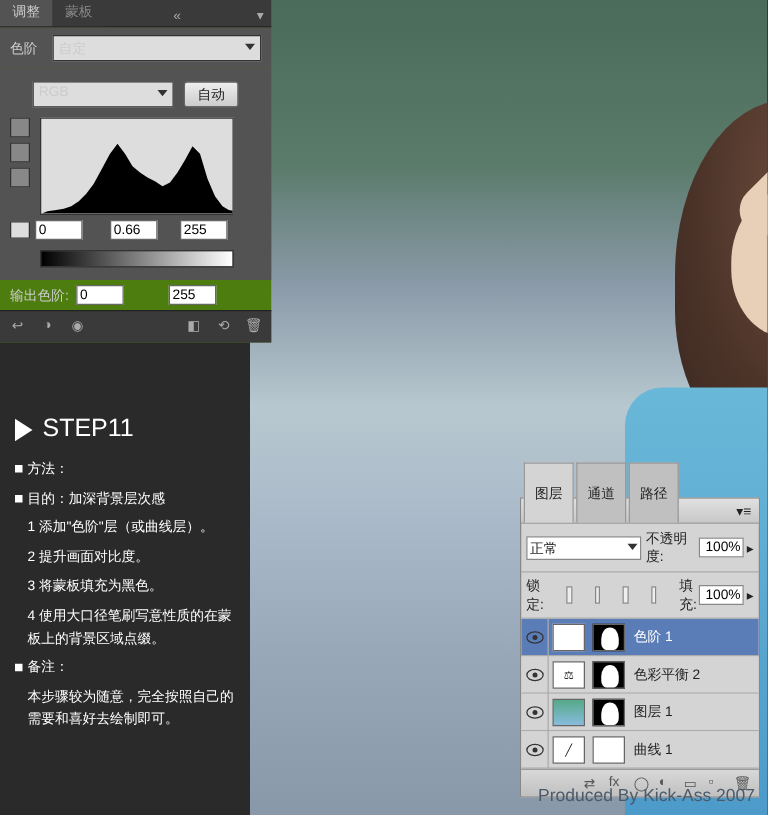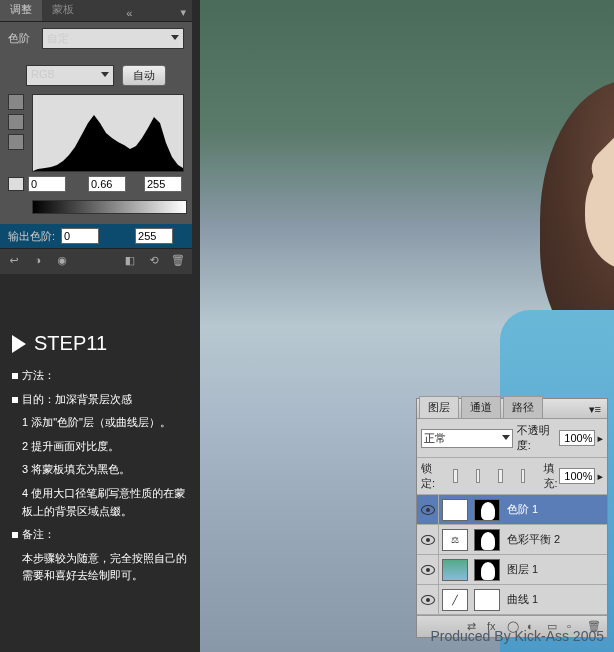--- a/index.html
+++ b/index.html
@@ -3,21 +3,21 @@
 <meta charset="utf-8">
 <style>
 *{margin:0;padding:0;box-sizing:border-box;font-family:"Microsoft YaHei",Arial,sans-serif;font-size:11px}
 body{background:#2a2a2a;width:614px;height:652px;position:relative;overflow:hidden}
 .bg-image{position:absolute;left:200px;top:0;width:414px;height:652px;background:linear-gradient(180deg,#4a6b5a 0%,#5a7a6a 20%,#8a9aa8 35%,#b8c8d0 50%,#a8b8c8 65%,#98a8b8 80%,#8898a8 100%)}
 .model{position:absolute;left:240px;top:60px;width:350px;height:560px}
 .hair{position:absolute;left:100px;top:20px;width:180px;height:280px;background:radial-gradient(ellipse at 50% 30%,#6a4a3a 0%,#4a3228 60%,#3a2820 100%);border-radius:50% 50% 40% 40%}
 .face{position:absolute;left:145px;top:90px;width:100px;height:120px;background:#e8d0b8;border-radius:50% 50% 45% 45%}
 .dress{position:absolute;left:60px;top:250px;width:280px;height:370px;background:linear-gradient(180deg,#6ab8d8 0%,#5aa8d0 50%,#4a98c8 100%);border-radius:30px 30px 0 0}
 .arm{position:absolute;left:180px;top:20px;width:40px;height:120px;background:#e8d0b8;border-radius:20px;transform:rotate(45deg)}
-.levels-panel{position:absolute;left:0;top:0;width:192px;background:#0c4a6e;color:#ccc}
+.levels-panel{position:absolute;left:0;top:0;width:217px;background:#4d7c0f;color:#ccc}
 .panel-header{height:22px;background:#3a3a3a;border-bottom:1px solid #222;display:flex;align-items:flex-end}
 .tab{padding:4px 10px;background:#535353;color:#ccc;cursor:pointer}
 .tab.inactive{background:#3a3a3a;color:#888}
 .panel-header .close{margin-left:auto;color:#aaa;padding:2px 6px}
 .preset-row{display:flex;align-items:center;padding:6px 8px;gap:12px;background:#535353}
 .dropdown{flex:1;background:#ddd;border:1px solid #333;padding:2px 4px;display:flex;justify-content:space-between}
 .triangle-down{width:0;height:0;border-left:4px solid transparent;border-right:4px solid transparent;border-top:5px solid #333;margin-top:4px}
 .auto-btn{background:linear-gradient(#eee,#ccc);border:1px solid #666;padding:2px 10px;border-radius:3px;color:#222}
 .histogram-area{padding:6px 8px;background:#535353}
 .channel-row{display:flex;gap:8px;padding:4px 18px 8px}
@@ -35,21 +35,21 @@
 .footer-icon{width:16px;height:16px;color:#aaa;text-align:center}
 .step-section{position:absolute;left:0;top:320px;width:200px;padding:12px;color:#fff}
 .step-title{display:flex;align-items:center;gap:8px;margin-bottom:12px}
 .play-triangle{width:0;height:0;border-top:9px solid transparent;border-bottom:9px solid transparent;border-left:14px solid #fff}
 .step-title span{font-size:20px;font-weight:300}
 .step-line{margin:6px 0;line-height:1.6;font-size:11px}
 .bullet{display:inline-block;width:6px;height:6px;background:#fff;margin-right:4px;vertical-align:middle}
 .indent{padding-left:10px}
 .layers-panel{position:absolute;right:6px;top:398px;width:192px;background:#d4d4d4;border:1px solid #888;color:#222}
 .layers-header{height:20px;background:linear-gradient(#e0e0e0,#c8c8c8);display:flex;align-items:flex-end;border-bottom:1px solid #999}
-.ltab{padding:3px 8px;border:1px solid #999;border-bottom:none;background:#d4d4d4;margin-left:2px;font-size:11px}
+.ltab{padding:16px 8px;border:1px solid #999;border-bottom:none;background:#d4d4d4;margin-left:2px;font-size:11px}
 .ltab.inactive{background:#c0c0c0}
 .layers-header .menu{margin-left:auto;padding:2px 6px}
 .blend-row{display:flex;align-items:center;padding:4px;gap:4px;border-bottom:1px solid #aaa}
 .blend-select{width:98px;background:#fff;border:1px solid #888;padding:1px 2px;display:flex;justify-content:space-between}
 .opacity-box{display:flex;align-items:center;gap:2px;margin-left:auto}
 .pct-input{width:36px;background:#fff;border:1px solid #888;padding:1px 2px;text-align:right}
 .lock-row{display:flex;align-items:center;padding:3px 4px;gap:18px;border-bottom:1px solid #aaa;font-size:10px}
 .lock-icon{width:14px;height:14px;border:1px solid #888;background:#eee}
 .layer-list{max-height:130px;overflow-y:auto}
 .layer-row{display:flex;align-items:center;height:30px;border-bottom:1px solid #aaa;background:#d4d4d4}
@@ -225,13 +225,13 @@
     <span class="lf-icon">⇄</span>
     <span class="lf-icon">fx</span>
     <span class="lf-icon">◯</span>
     <span class="lf-icon">◐</span>
     <span class="lf-icon">▭</span>
     <span class="lf-icon">▫</span>
     <span class="lf-icon">🗑</span>
   </div>
 </div>
 
-<div class="watermark">Produced By Kick-Ass 2005</div>
+<div class="watermark">Produced By Kick-Ass 2007</div>
 
 </body></html>

